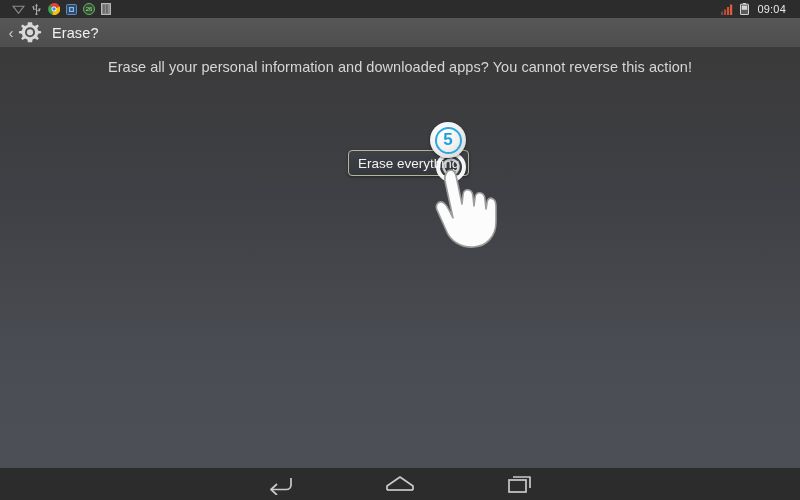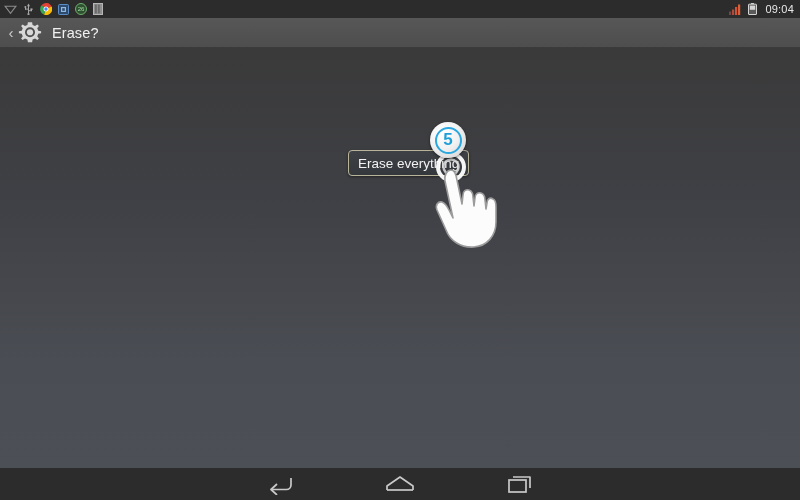--- a/index.html
+++ b/index.html
@@ -19,21 +19,21 @@
 
   
   #status-bar {
     position: absolute;
     left: 0; top: 0;
     width: 800px; height: 18px;
     background: #2c2c2c;
     display: flex;
     align-items: center;
     justify-content: space-between;
-    padding: 0 4px;
+    padding: 0 12px;
     box-sizing: border-box;
   }
   .sb-left, .sb-right {
     display: flex;
     align-items: center;
     gap: 6px;
     height: 18px;
   }
   .sb-icon {
     display: block;
@@ -270,20 +270,21 @@
         </g>
         <circle cx="13" cy="12.25" r="5" fill="#4e4e4e"></circle>
         <circle cx="13" cy="12.25" r="3.1" fill="#d8d8d8"></circle>
       </svg>
     </span>
     <span id="ab-title">Erase?</span>
   </div>
 
   <div id="content">
 
+    <div id="warning-text">Erase all your personal information and downloaded apps? You cannot reverse this action!</div>
 
     <div id="erase-button">
       <span id="erase-button-label">Erase everything</span>
     </div>
 
     <div id="step-badge">
       <div id="step-badge-inner">
         <span id="step-badge-number">5</span>
       </div>
     </div>

